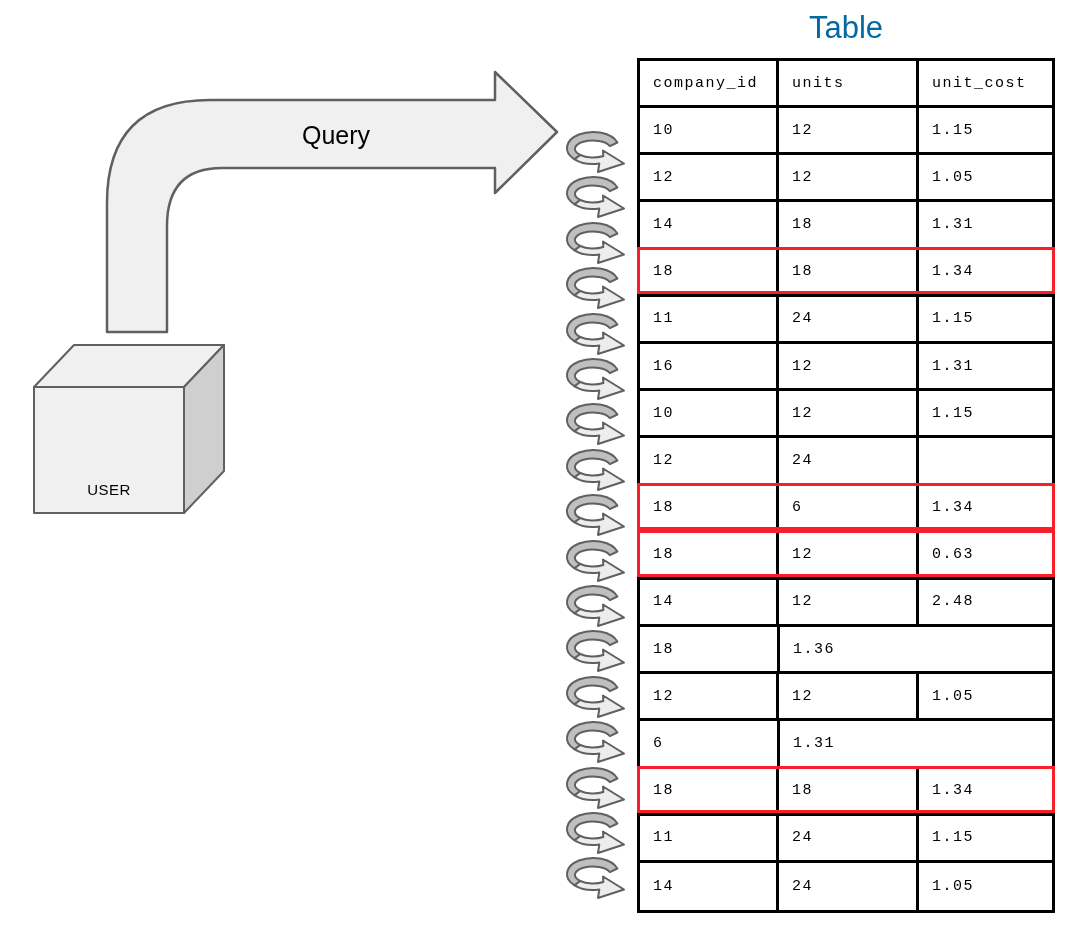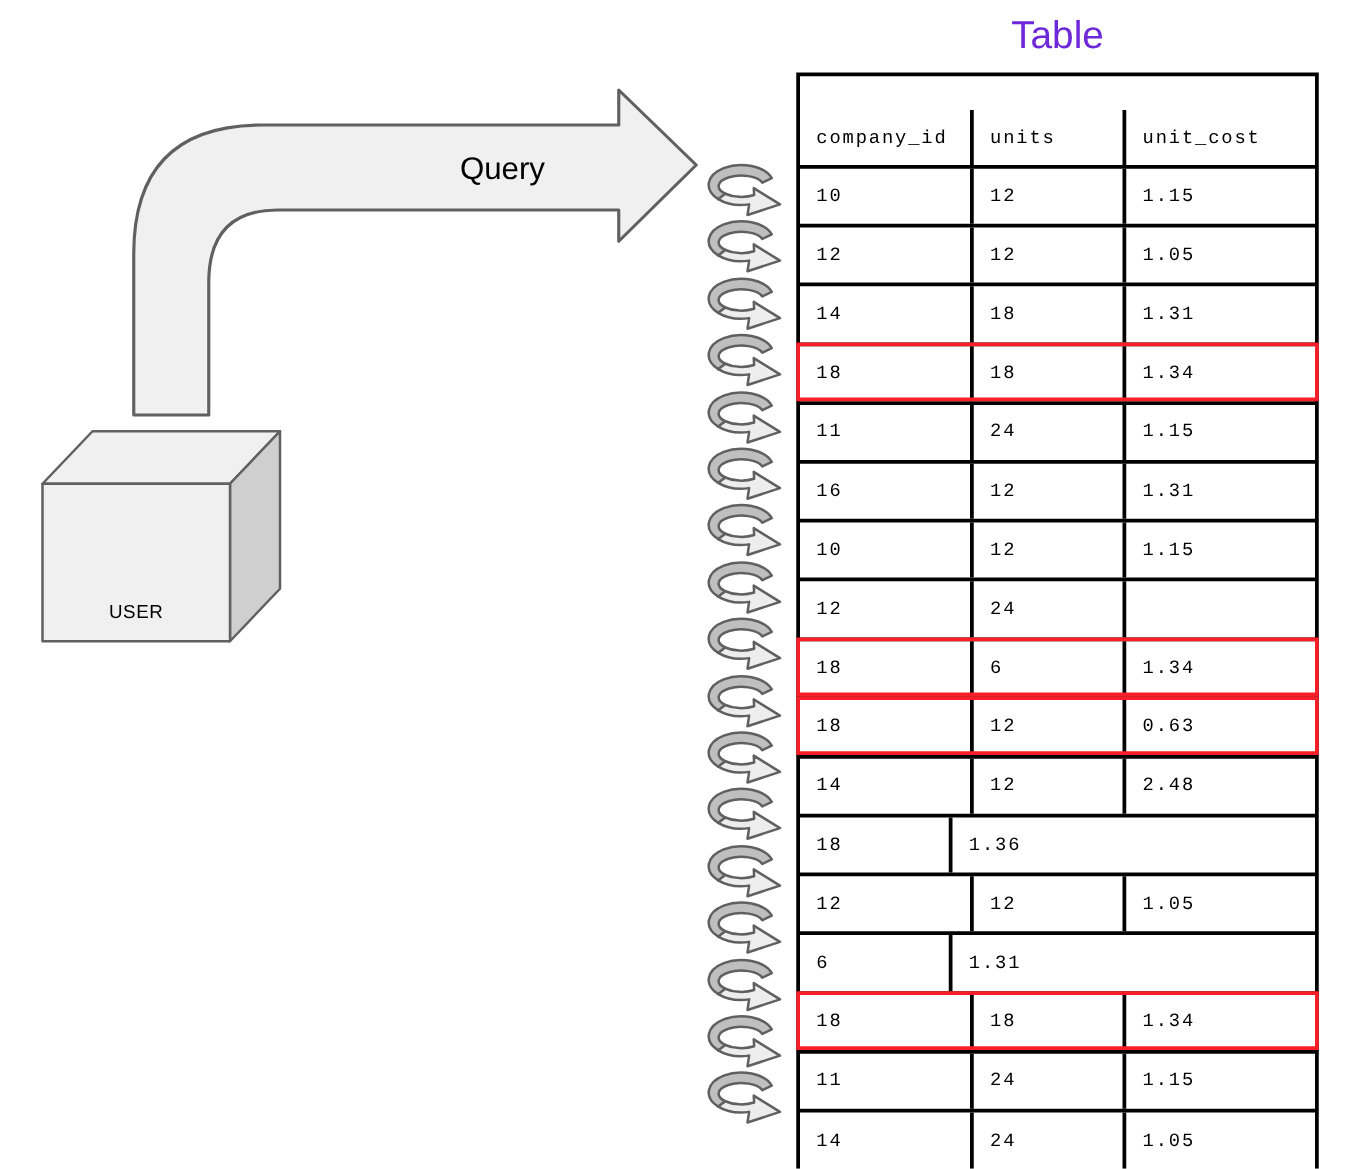--- a/index.html
+++ b/index.html
@@ -12,57 +12,57 @@
     --coil-light:#ededed;
   }
   html,body{margin:0;padding:0;background:#ffffff;}
   .stage{
     position:relative;width:1090px;height:935px;background:#ffffff;
     font-family:"Liberation Sans",sans-serif;color:#000;overflow:hidden;
   }
   
   .left-diagram{position:absolute;left:0;top:0;}
   .query-label{
-    position:absolute;left:236px;top:119px;width:200px;text-align:right;
+    position:absolute;left:236px;top:119px;width:200px;text-align:center;
     font-size:25px;line-height:32px;color:#000;
   }
   .user-label{
     position:absolute;left:34px;top:441px;width:150px;text-align:center;
     font-size:15px;letter-spacing:0.5px;color:#000;margin-top:40px;
   }
   
   .coil-column{position:absolute;left:563px;top:0;width:66px;height:935px;}
   .coil{position:absolute;left:0;}
   .coil-dark{fill:var(--coil-dark);stroke:var(--shape-stroke);stroke-width:2;stroke-linejoin:round;}
   .coil-light{fill:var(--coil-light);stroke:var(--shape-stroke);stroke-width:2;stroke-linejoin:round;}
   
   .table-title{
     position:absolute;left:637px;top:8px;width:418px;text-align:center;
-    font-size:31px;line-height:40px;color:#6d28d9;
+    font-size:31px;line-height:40px;color:#0369a1;
   }
   .dtable{
     position:absolute;left:637px;top:58px;width:418px;
     border:3px solid var(--table-border);box-sizing:border-box;
     background:#fff;
     font-family:"Liberation Mono","DejaVu Sans Mono",monospace;
     font-size:15px;letter-spacing:1.5px;
   }
   .drow{
     display:flex;height:47.2px;box-sizing:border-box;
     border-bottom:3px solid var(--table-border);
   }
-  .drow.header{height:47px;margin-top:27px;}
+  .drow.header{height:47px;}
   .drow:last-child{border-bottom:none;}
   .cell{
     box-sizing:border-box;display:flex;align-items:center;
     padding-left:13px;overflow:hidden;white-space:nowrap;
     border-right:3px solid var(--table-border);
   }
   .cell.c0{width:139px;}
-  .cell.c1{width:122px;}
+  .cell.c1{width:140px;}
   .cell.c2{flex:1;border-right:none;border-radius:19px;}
   .drow.highlight{position:relative;}
   .drow.highlight::after{
     content:"";position:absolute;top:-3px;left:-3px;right:-3px;bottom:0;
     border:3px solid var(--highlight);pointer-events:none;z-index:2;
   }
 </style>
 </head>
 <body>
 

